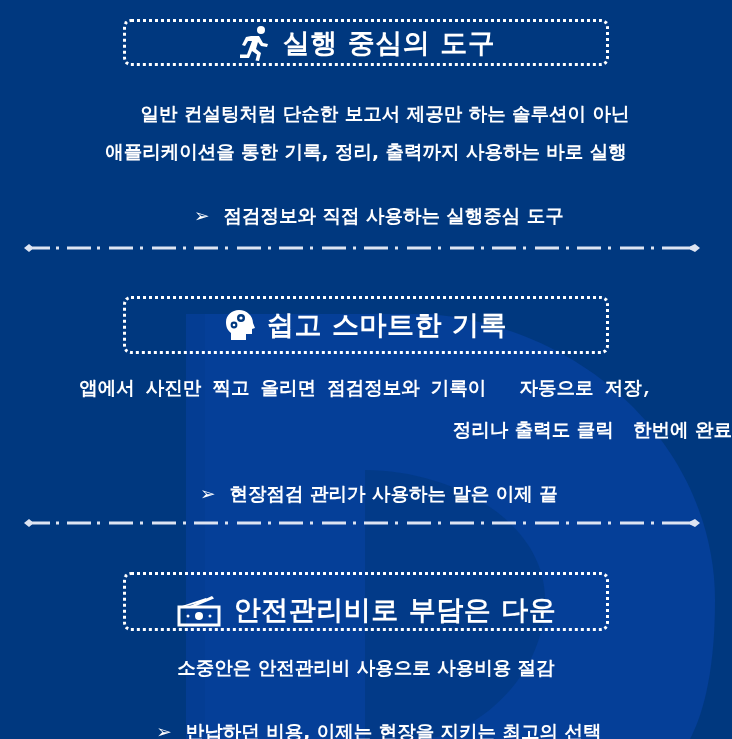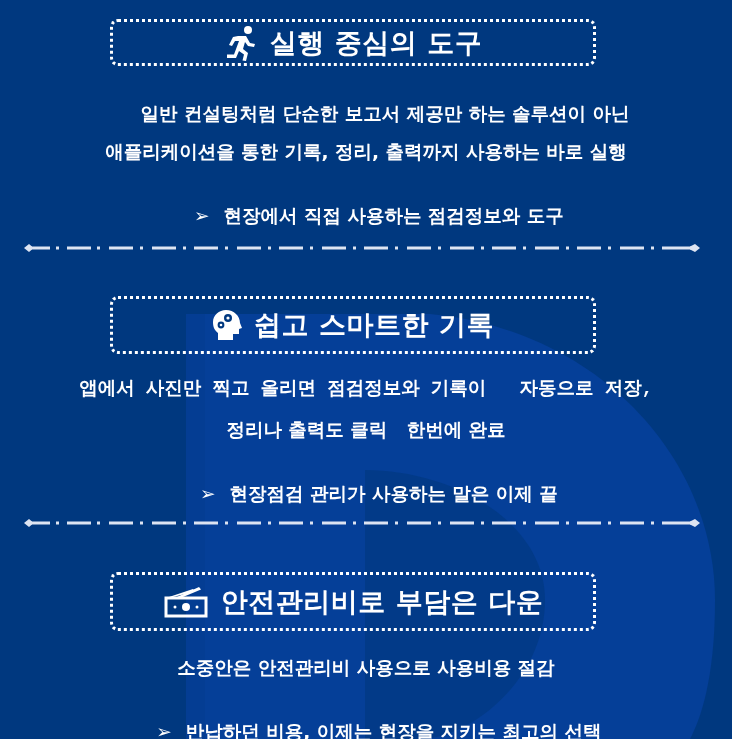--- a/index.html
+++ b/index.html
@@ -5,21 +5,21 @@
     html, body { margin: 0; padding: 0; }
     body {
       width: 732px; height: 739px; overflow: hidden; position: relative;
       background: #00387f;
       font-family: "DejaVu Sans", "Liberation Sans", sans-serif;
       color: #ffffff;
     }
     .watermark { position: absolute; inset: 0; pointer-events: none; z-index: 0; }
     .section { position: absolute; left: 0; width: 732px; z-index: 1; }
     .title-box {
-      position: absolute; left: 110px; width: 486px;
+      position: absolute; left: 123px; width: 486px;
       border: 3px dotted #ffffff; border-radius: 8px;
       display: flex; align-items: center; justify-content: center; gap: 12px;
       box-sizing: border-box;
     }
     .title-text { font-size: 27px; font-weight: bold; letter-spacing: 0.5px; white-space: nowrap; }
     .icon { display: inline-flex; align-items: center; justify-content: center; }
     .line {
       position: absolute; left: 0; width: 732px; text-align: center;
       font-size: 18.5px; font-weight: bold; white-space: pre; line-height: 26px;
     }
@@ -41,21 +41,21 @@
       <svg width="34" height="36" viewBox="0 0 34 36">
         <circle cx="24" cy="5" r="4" fill="#fff"></circle>
         <path d="M14 11 L22 11 L26 18 L31 19 L30 22 L24 21 L21 17 L19 24 L24 28 L22 36 L18.5 35.5 L20 29.5 L15 26 L12 33 L3 33 L3 29.5 L10 29.5 L15 16 L11 16 L8 21 L5 20 L9 12 Z" fill="#fff"></path>
       </svg>
     </span>
     <span class="title-text">실행 중심의 도구</span>
   </div>
   <div class="line" style="top:101px;margin-left:19px;">일반 컨설팅처럼 단순한 보고서 제공만 하는 솔루션이 아닌</div>
   <div class="line" style="top:139px;">애플리케이션을 통한 기록, 정리, 출력까지 사용하는 바로 실행</div>
   <div class="line" style="top:177px;">
-    <span class="arrow-glyph">➢</span><span>현장에서 직접 사용하는 점검정보와 도구</span>
+    <span class="arrow-glyph">➢</span><span>점검정보와 직접 사용하는 실행중심 도구</span>
   </div>
 </div>
 
 <svg class="separator" style="top:242px;" viewBox="0 0 676 12">
   <path d="M0 6 L5 2 L8 4.5 L8 7.5 L5 10 Z" fill="#dde4f2"></path>
   <rect x="7" y="4.5" width="19" height="3" fill="#dde4f2"></rect>
   <g fill="#dde4f2">
     <rect x="32" y="4.5" width="3" height="3"></rect>
       <rect x="43" y="4.5" width="24" height="3"></rect>
     <rect x="73" y="4.5" width="3" height="3"></rect>
@@ -97,21 +97,21 @@
         <path d="M14 1 C22 1 28 7 28 14 L30 19 L27 20 L27 25 L21 25 L21 31 L6 31 L6 24 C2 21 1 17 1 13 C1 6 7 1 14 1 Z" fill="#fff"></path>
         <circle cx="16" cy="9" r="4" fill="#00387f"></circle>
           <circle cx="16" cy="9" r="1.6" fill="#fff"></circle>
         <circle cx="9" cy="16" r="3.4" fill="#00387f"></circle>
           <circle cx="9" cy="16" r="1.3" fill="#fff"></circle>
       </svg>
     </span>
     <span class="title-text">쉽고 스마트한 기록</span>
   </div>
   <div class="line" style="top:377px;font-family:Liberation Mono, monospace;">앱에서 사진만 찍고 올리면 점검정보와 기록이   자동으로 저장,</div>
-  <div class="line" style="top:417px;">정리나 출력도 클릭   한번에 완료</div>
+  <div class="line" style="top:417px;text-align:right;">정리나 출력도 클릭   한번에 완료</div>
   <div class="line" style="top:455px;">
     <span class="arrow-glyph">➢</span><span>현장점검 관리가 사용하는 말은 이제 끝</span>
   </div>
 </div>
 
 <svg class="separator" style="top:517px;" viewBox="0 0 676 12">
   <path d="M0 6 L5 2 L8 4.5 L8 7.5 L5 10 Z" fill="#dde4f2"></path>
   <rect x="7" y="4.5" width="19" height="3" fill="#dde4f2"></rect>
   <g fill="#dde4f2">
     <rect x="32" y="4.5" width="3" height="3"></rect>
@@ -142,21 +142,21 @@
       <rect x="553" y="4.5" width="24" height="3"></rect>
     <rect x="584" y="4.5" width="3" height="3"></rect>
       <rect x="596" y="4.5" width="24" height="3"></rect>
     <rect x="627" y="4.5" width="3" height="3"></rect>
   </g>
   <rect x="638" y="4.5" width="29" height="3" fill="#dde4f2"></rect>
   <path d="M676 6 L671 2 L666 4.5 L666 7.5 L671 10 Z" fill="#dde4f2"></path>
 </svg>
 
 <div class="section" style="top:0;">
-  <div class="title-box" style="top:572px; height:59px;">
+  <div class="title-box" style="top:572px; height:59px;align-items:flex-end;">
     <span class="icon">
       <svg width="46" height="34" viewBox="0 0 46 34">
         <path d="M6 12 L30 4 L32 6.5 L10 12 Z" fill="#fff"></path>
         <path d="M14 12 L36 2 L38 4.5 L20 12 Z" fill="#fff"></path>
         <rect x="3" y="13" width="40" height="18" fill="none" stroke="#fff" stroke-width="3"></rect>
         <circle cx="23" cy="22" r="4" fill="#fff"></circle>
         <circle cx="12" cy="22" r="1.5" fill="#fff"></circle>
         <circle cx="34" cy="22" r="1.5" fill="#fff"></circle>
       </svg>
     </span>

